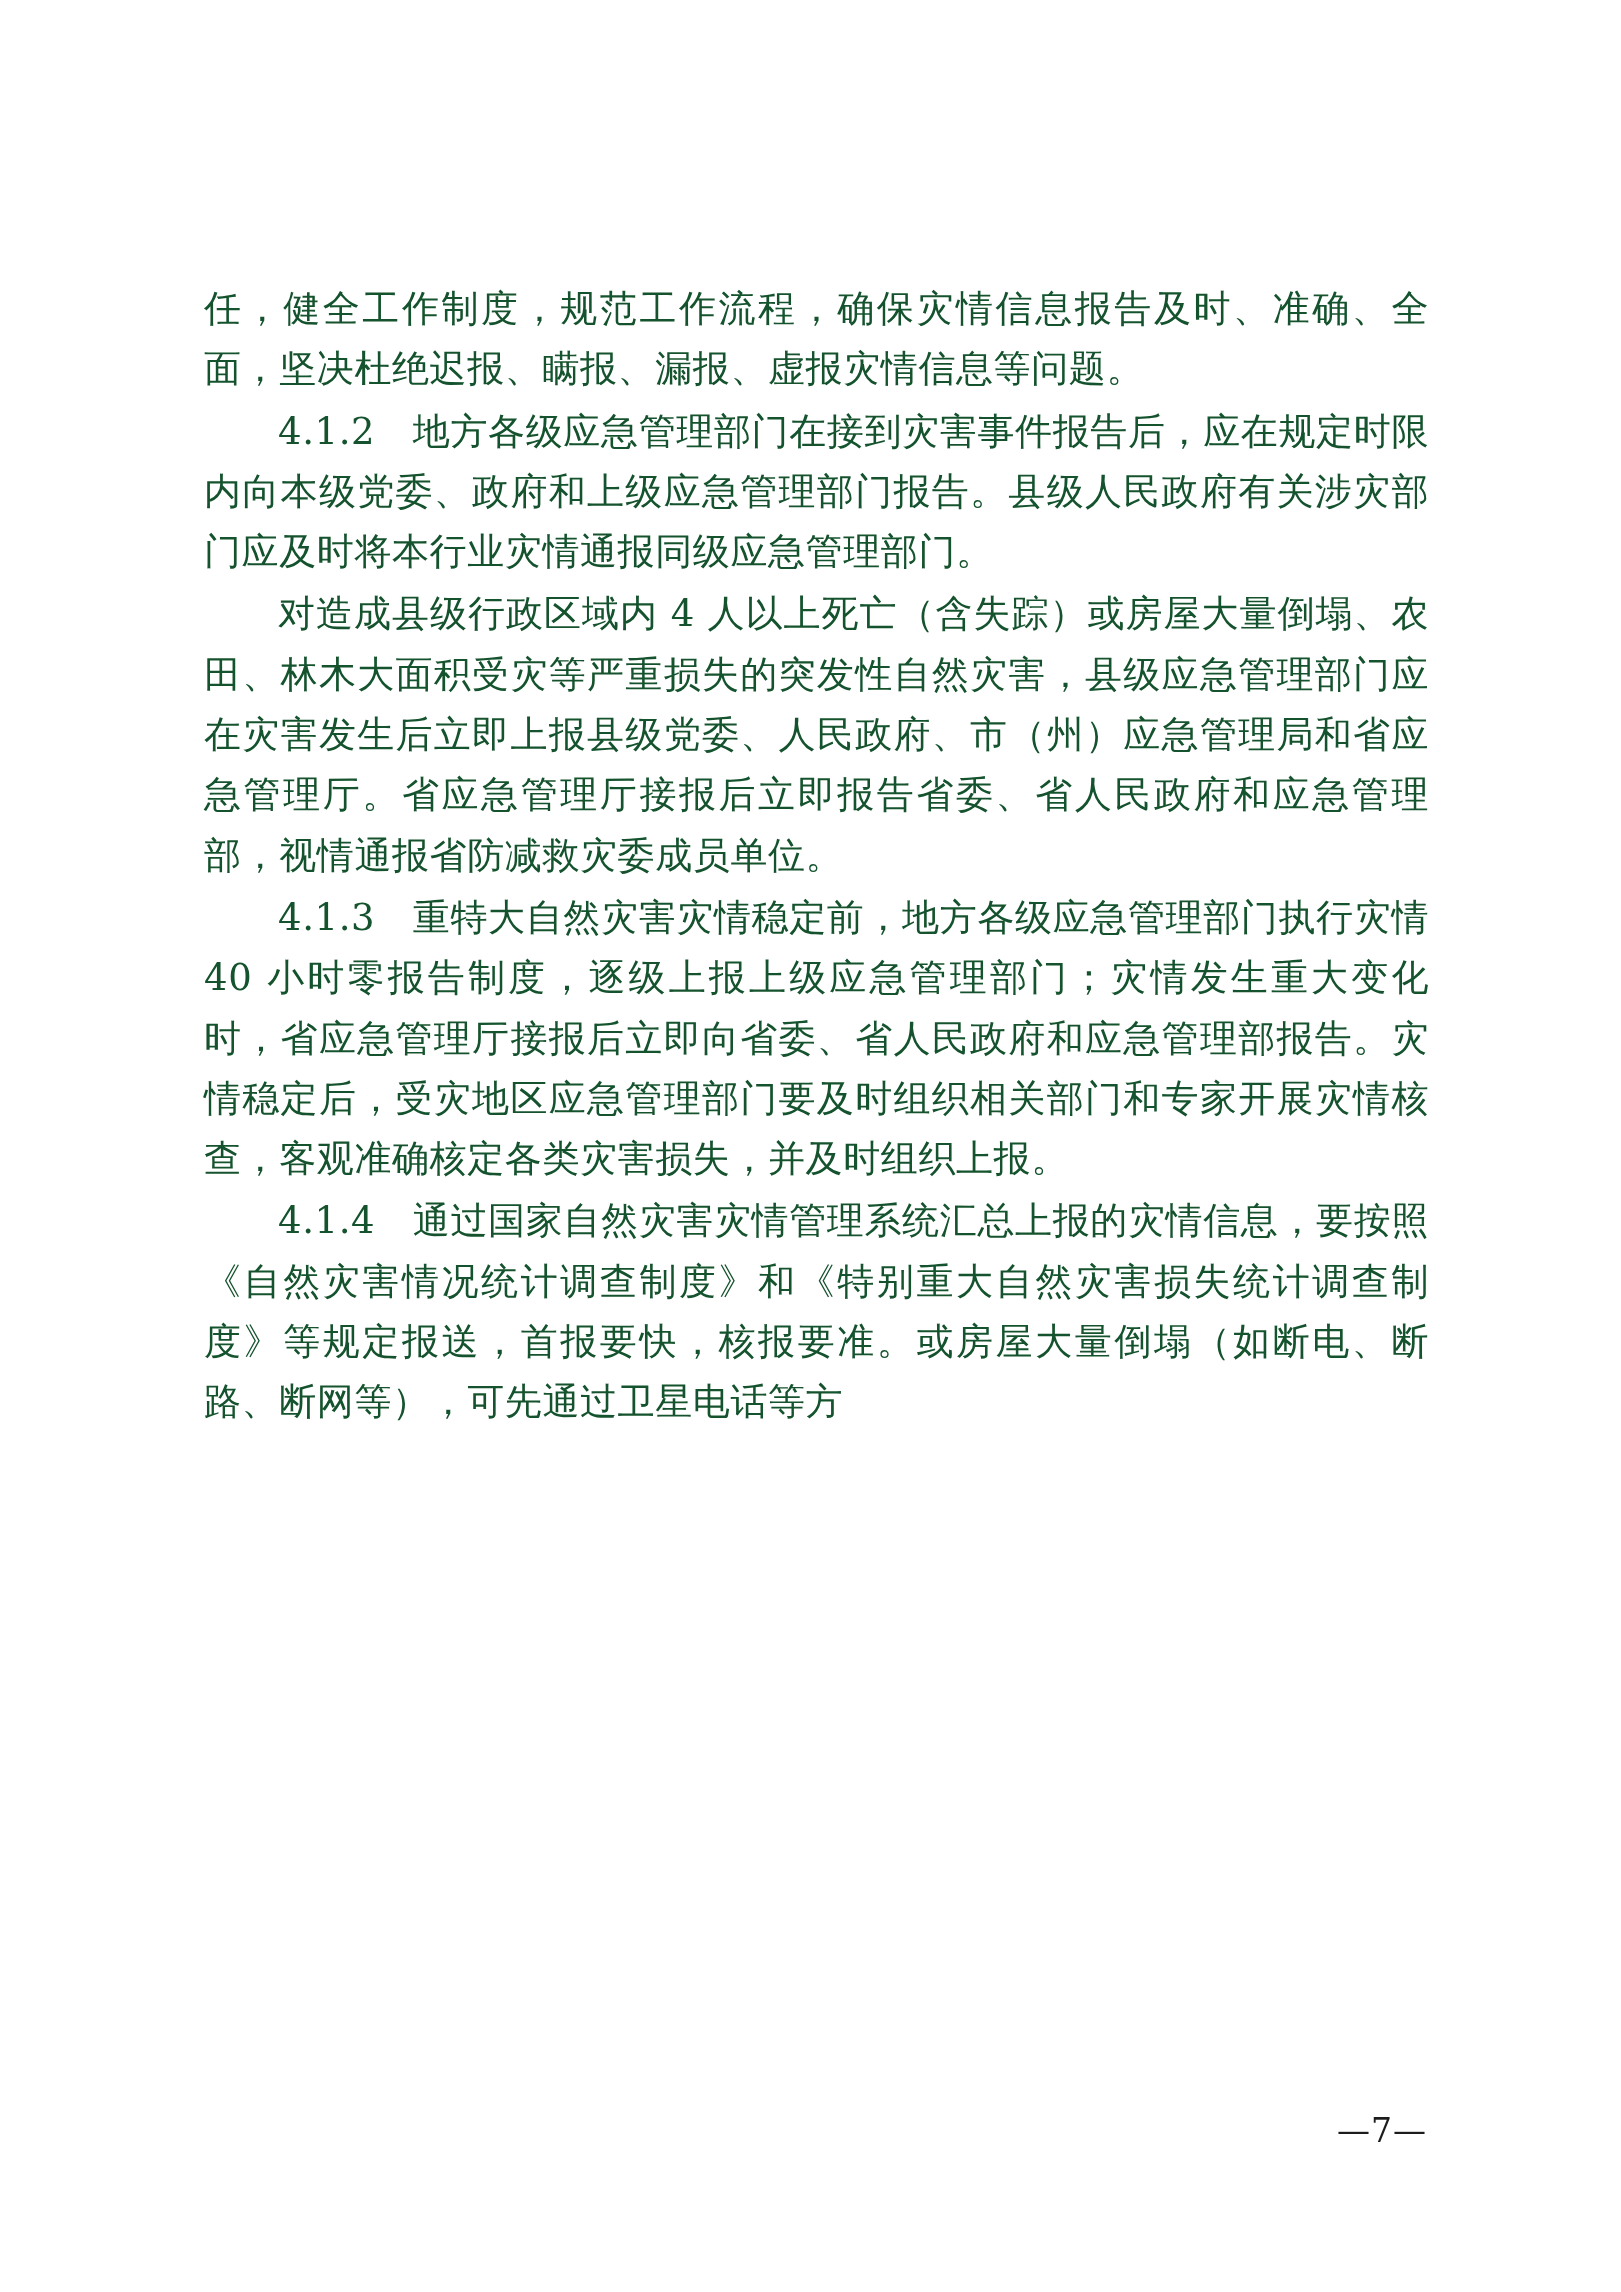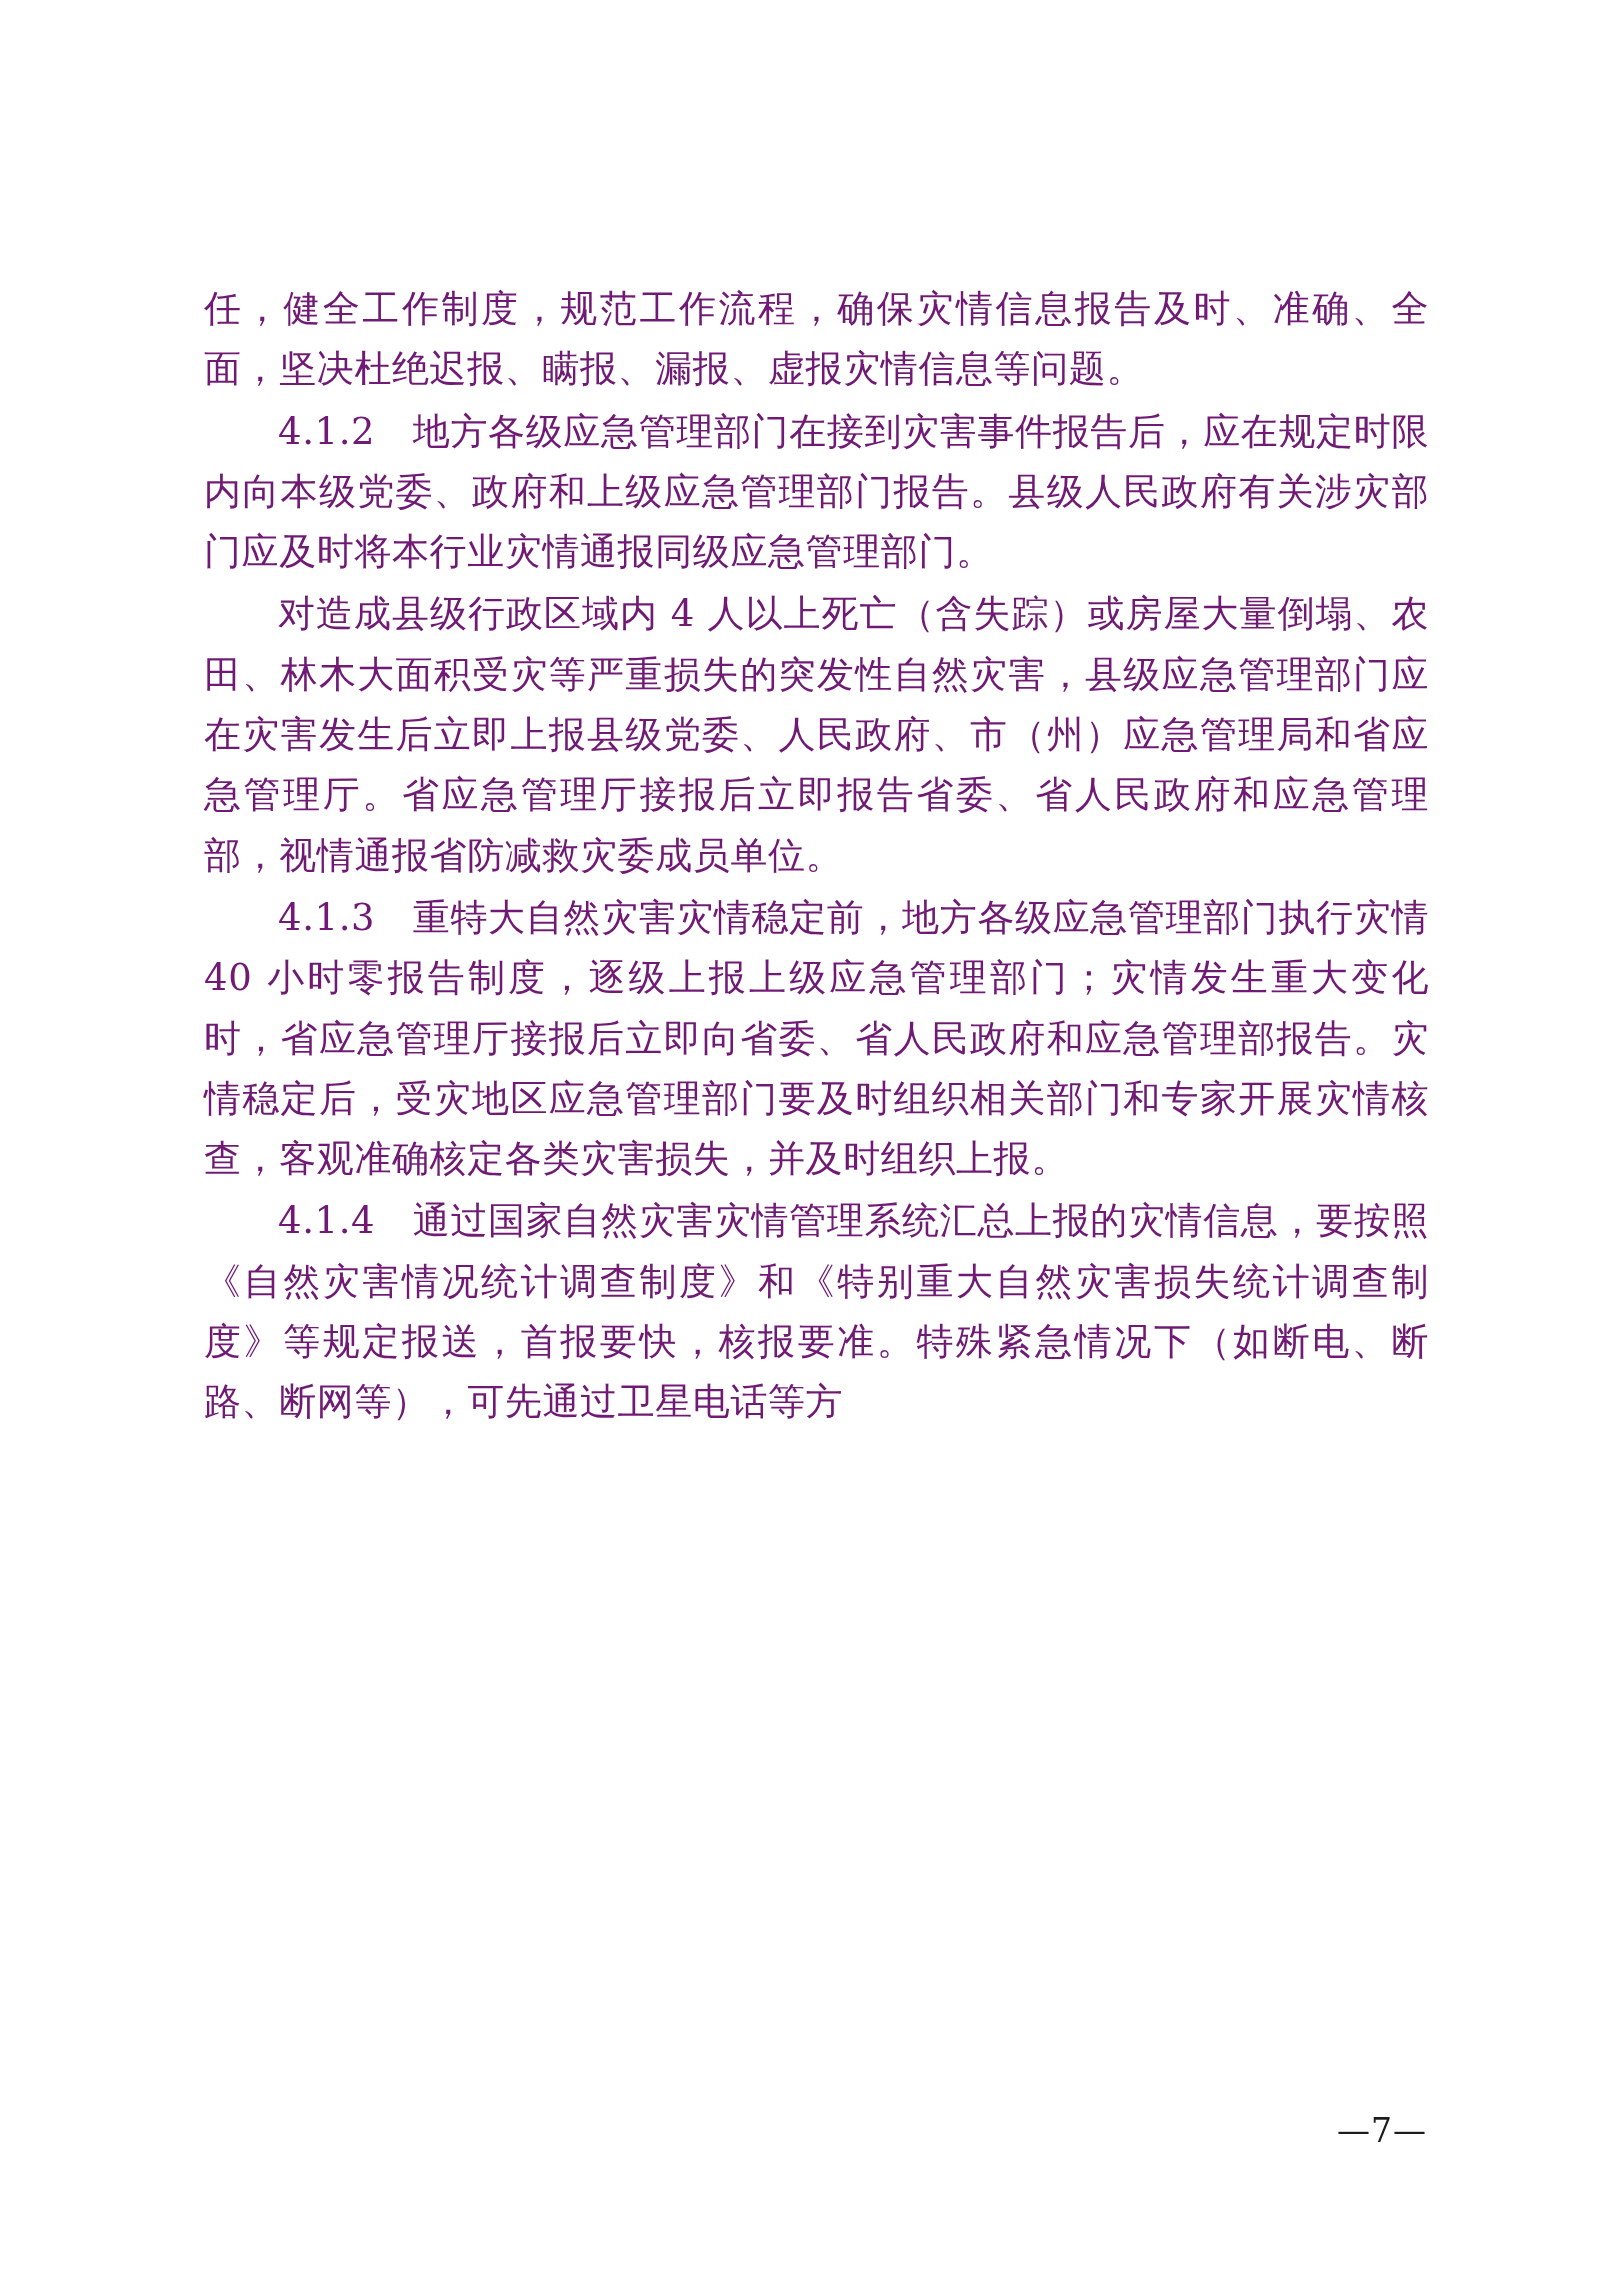--- a/index.html
+++ b/index.html
@@ -23,21 +23,21 @@
     top: 279px;
     width: 1225px;
   }
   .para {
     font-size: 37px;
     line-height: 1.63;
     text-align: justify;
     text-justify: inter-ideograph;
     letter-spacing: 0.6px;
     margin: 0 0 2px 0;
-    color: #701a75;
+    color: #14532d;
     white-space: pre-wrap;
   }
   .para.indent {
     text-indent: 74px;
   }
   .page-number {
     position: absolute;
     left: 0;
     right: 0;
     bottom: 143px;
@@ -52,19 +52,19 @@
 </head>
 <body>
 
 <div class="page">
 
   <div class="content">
     <p class="para">任，健全工作制度，规范工作流程，确保灾情信息报告及时、准确、全面，坚决杜绝迟报、瞒报、漏报、虚报灾情信息等问题。</p>
     <p class="para indent">4.1.2　地方各级应急管理部门在接到灾害事件报告后，应在规定时限内向本级党委、政府和上级应急管理部门报告。县级人民政府有关涉灾部门应及时将本行业灾情通报同级应急管理部门。</p>
     <p class="para indent">对造成县级行政区域内 4 人以上死亡（含失踪）或房屋大量倒塌、农田、林木大面积受灾等严重损失的突发性自然灾害，县级应急管理部门应在灾害发生后立即上报县级党委、人民政府、市（州）应急管理局和省应急管理厅。省应急管理厅接报后立即报告省委、省人民政府和应急管理部，视情通报省防减救灾委成员单位。</p>
     <p class="para indent">4.1.3　重特大自然灾害灾情稳定前，地方各级应急管理部门执行灾情 40 小时零报告制度，逐级上报上级应急管理部门；灾情发生重大变化时，省应急管理厅接报后立即向省委、省人民政府和应急管理部报告。灾情稳定后，受灾地区应急管理部门要及时组织相关部门和专家开展灾情核查，客观准确核定各类灾害损失，并及时组织上报。</p>
-    <p class="para indent">4.1.4　通过国家自然灾害灾情管理系统汇总上报的灾情信息，要按照《自然灾害情况统计调查制度》和《特别重大自然灾害损失统计调查制度》等规定报送，首报要快，核报要准。特殊紧急情况下（如断电、断路、断网等），可先通过卫星电话等方</p>
+    <p class="para indent">4.1.4　通过国家自然灾害灾情管理系统汇总上报的灾情信息，要按照《自然灾害情况统计调查制度》和《特别重大自然灾害损失统计调查制度》等规定报送，首报要快，核报要准。或房屋大量倒塌（如断电、断路、断网等），可先通过卫星电话等方</p>
   </div>
 
   <div class="page-number">—7—</div>
 
 </div>
 
 
 </body></html>

